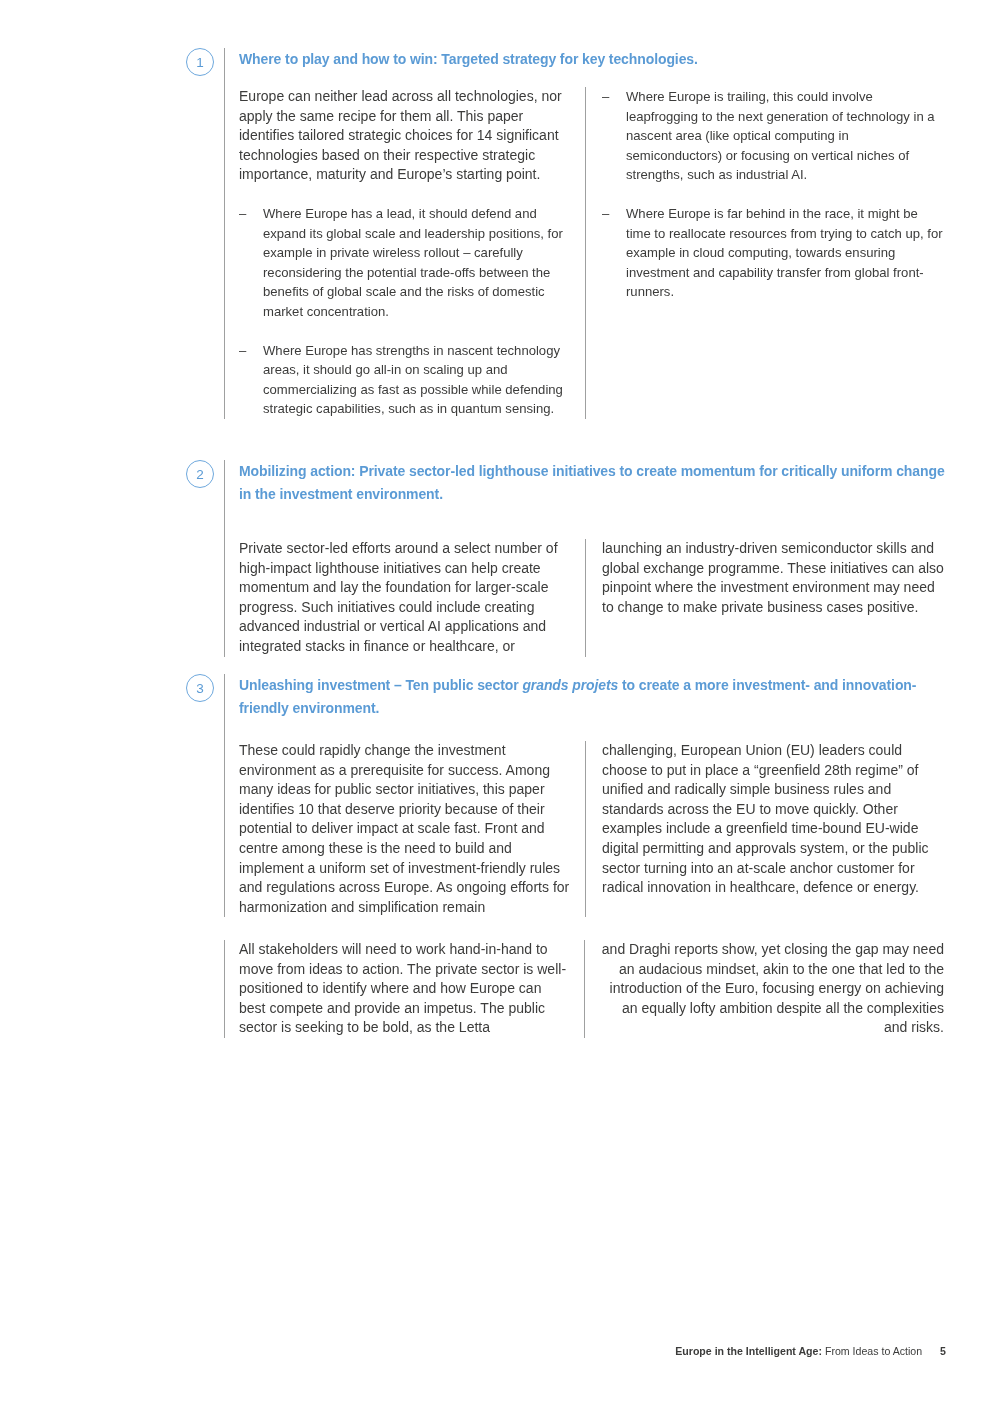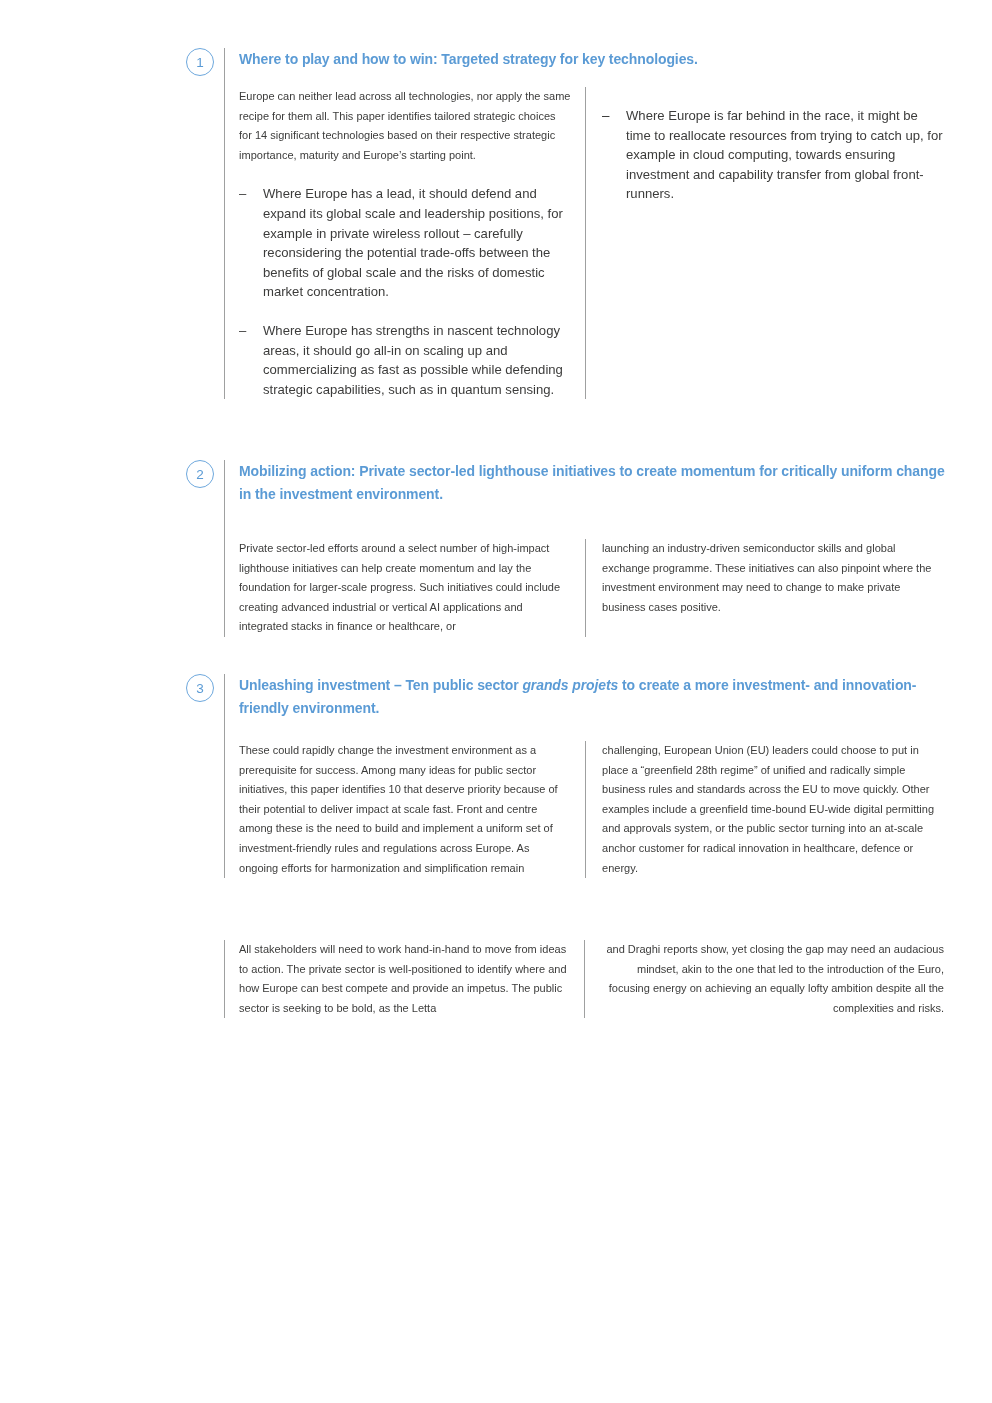--- a/index.html
+++ b/index.html
@@ -81,21 +81,21 @@
   .col-right {
     width: 360px;
     flex: 0 0 360px;
     padding-left: 16px;
     box-sizing: border-box;
     border-left: 1px solid #9fa0a0;
   }
 
   p.body {
     margin: 0;
-    font-size: 11px;
+    font-size: 14px;
     line-height: 19.6px;
     color: #3c3c3b;
     letter-spacing: 0.01px;
   }
 
   .dashlist {
     margin: 19px 0 0 0;
     padding: 0;
     list-style: none;
   }
@@ -151,21 +151,21 @@
       <div class="cols">
         <div class="col-left">
           <p class="body">Europe can neither lead across all technologies, nor apply the same recipe for them all. This paper identifies tailored strategic choices for 14 significant technologies based on their respective strategic importance, maturity and Europe’s starting point.</p>
           <ul class="dashlist">
             <li><span class="dash">–</span><span>Where Europe has a lead, it should defend and expand its global scale and leadership positions, for example in private wireless rollout – carefully reconsidering the potential trade-offs between the benefits of global scale and the risks of domestic market concentration.</span></li>
             <li><span class="dash">–</span><span>Where Europe has strengths in nascent technology areas, it should go all-in on scaling up and commercializing as fast as possible while defending strategic capabilities, such as in quantum sensing.</span></li>
           </ul>
         </div>
         <div class="col-right">
           <ul class="dashlist" style="margin-top:0;">
-            <li><span class="dash">–</span></li>
+            <li><span class="dash">–</span><span>Where Europe is trailing, this could involve leapfrogging to the next generation of technology in a nascent area (like optical computing in semiconductors) or focusing on vertical niches of strengths, such as industrial AI.</span></li>
             <li><span class="dash">–</span><span>Where Europe is far behind in the race, it might be time to reallocate resources from trying to catch up, for example in cloud computing, towards ensuring investment and capability transfer from global front-runners.</span></li>
           </ul>
         </div>
       </div>
     </div>
   </div>
 
   <div class="section" style="top:460px;">
     <div class="marker">2</div>
     <div class="section-body">
@@ -202,14 +202,17 @@
         <div class="col-left" style="padding-left:14px;border-left:1px solid #9fa0a0;width:360px;flex:0 0 360px;">
           <p class="body">All stakeholders will need to work hand-in-hand to move from ideas to action. The private sector is well-positioned to identify where and how Europe can best compete and provide an impetus. The public sector is seeking to be bold, as the Letta</p>
         </div>
         <div class="col-right" style="padding-left:16px;width:360px;flex:0 0 360px;text-align:right;">
           <p class="body">and Draghi reports show, yet closing the gap may need an audacious mindset, akin to the one that led to the introduction of the Euro, focusing energy on achieving an equally lofty ambition despite all the complexities and risks.</p>
         </div>
       </div>
     </div>
   </div>
 
+  <div class="footer">
+    <span class="doc-title">Europe in the Intelligent Age:</span><span>&nbsp;</span><span class="doc-sub">From Ideas to Action</span><span class="pageno">5</span>
+  </div>
 
 </div>
 
 </body></html>

